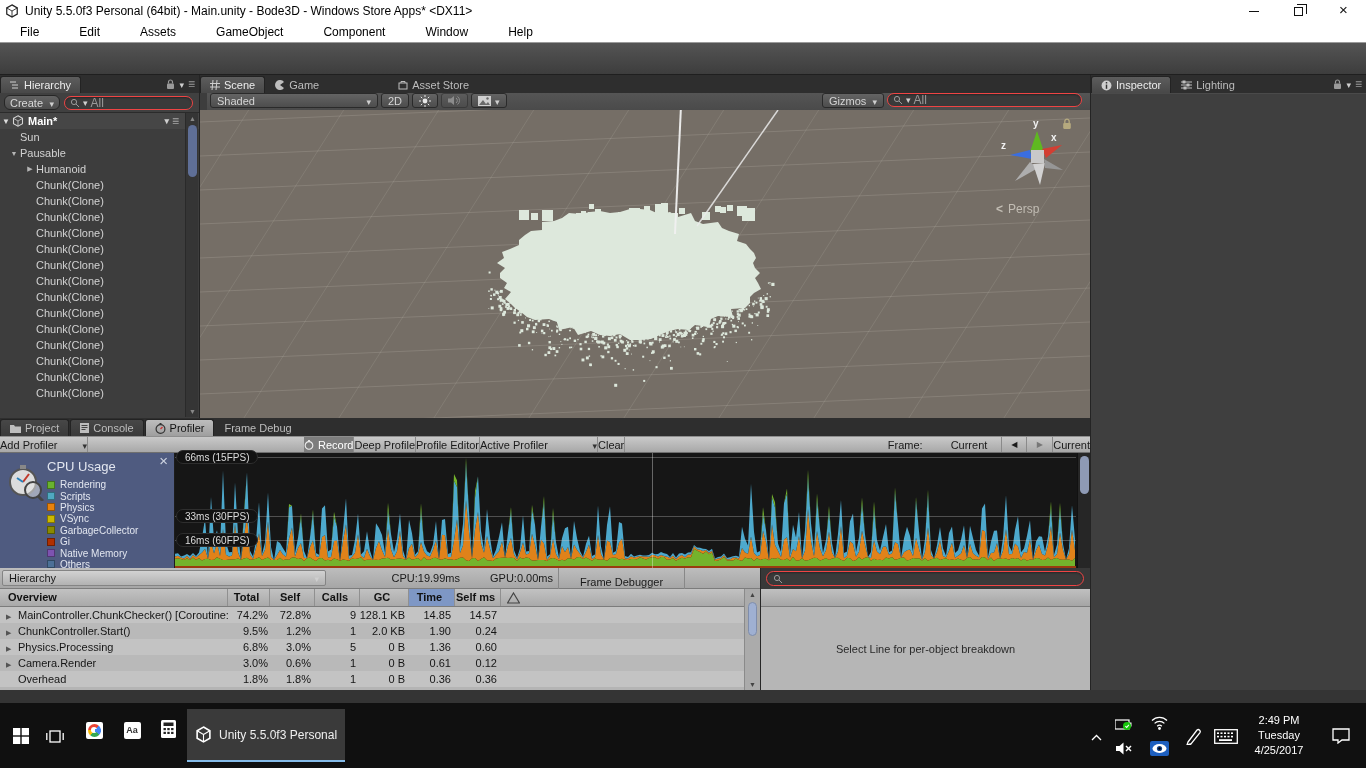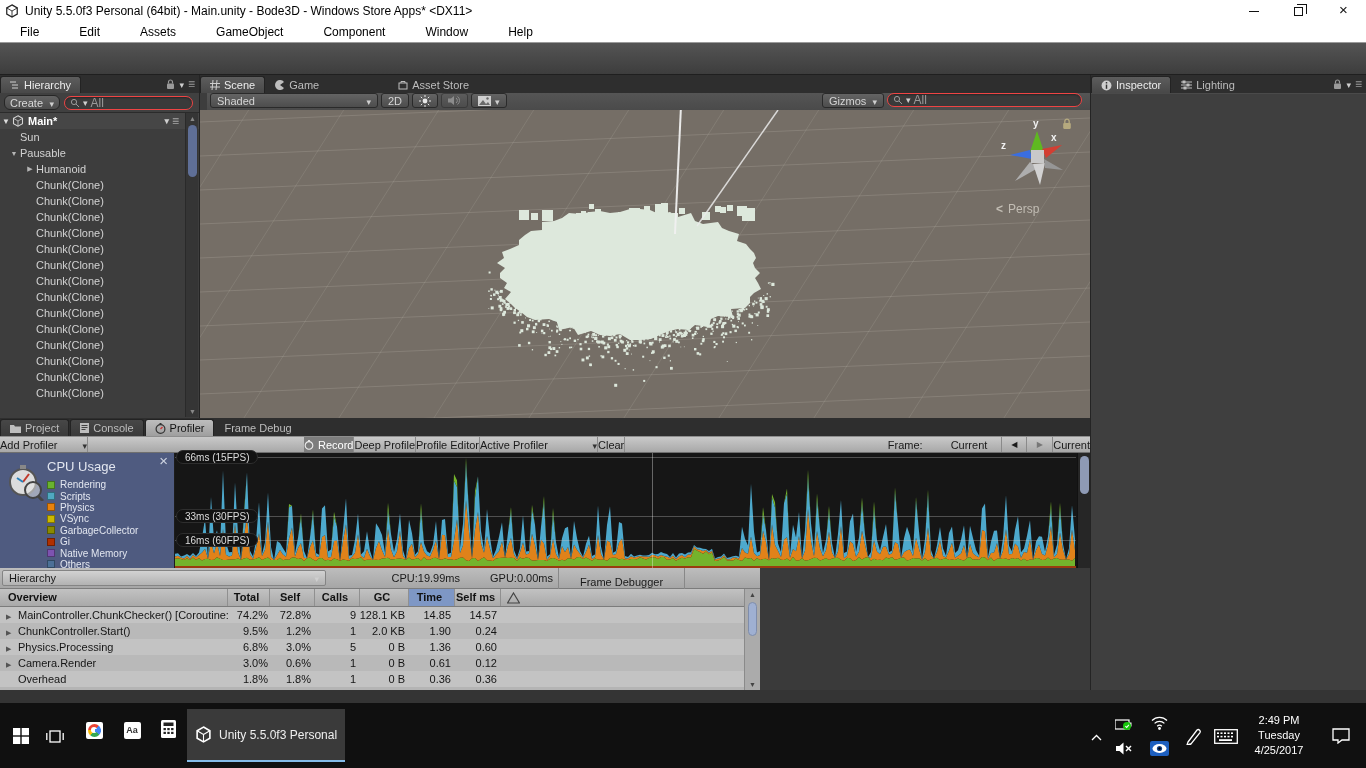--- a/index.html
+++ b/index.html
@@ -1298,20 +1298,32 @@
           <span class="cc" style="left:407px;width:44px">0.36</span>
           <span class="cc" style="left:453px;width:44px">0.36</span>
         </div>
       </div>
     <div class="vscroll abs" id="tscroll">
       <span class="sarrow i-up" style="top:2px;color:#444;width:15px"></span>
       <div class="vthumb" style="top:13px;height:34px;left:3px"></div>
       <span class="sarrow i-down2" style="bottom:2px;color:#444;width:15px"></span>
     </div>
 
+    <div id="rightpane">
+      <div class="oval" style="position:absolute;left:5px;top:3px;width:318px;height:15px;padding:0 6px;gap:4px">
+        <svg width="10" height="10" viewBox="0 0 10 10">
+            <circle cx="4" cy="4" r="2.6" fill="none" stroke="#9a9a9a"></circle>
+            <line x1="6" y1="6" x2="9" y2="9" stroke="#9a9a9a"></line>
+          </svg>
+      </div>
+      <div id="rp-band"></div>
+      <div id="rp-body">
+        <span>Select Line for per-object breakdown</span>
+      </div>
+    </div>
   </div>
 
   <div id="deskstrip" class="abs"></div>
 
   <div id="taskbar" class="abs">
     <div class="tb-item" style="left:8px;top:22px;width:26px;height:22px">
       <svg width="16" height="16" viewBox="0 0 16 16">
           <rect x="0" y="0" width="7.3" height="7.3" fill="#fff"></rect>
           <rect x="8.7" y="0" width="7.3" height="7.3" fill="#fff"></rect>
           <rect x="0" y="8.7" width="7.3" height="7.3" fill="#fff"></rect>

